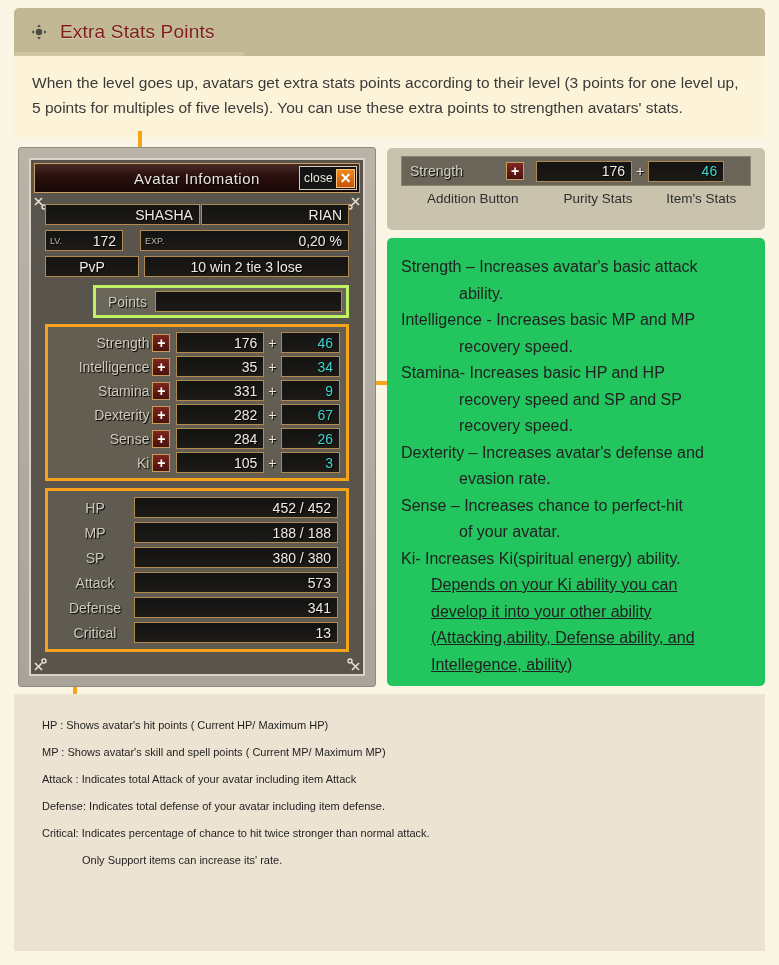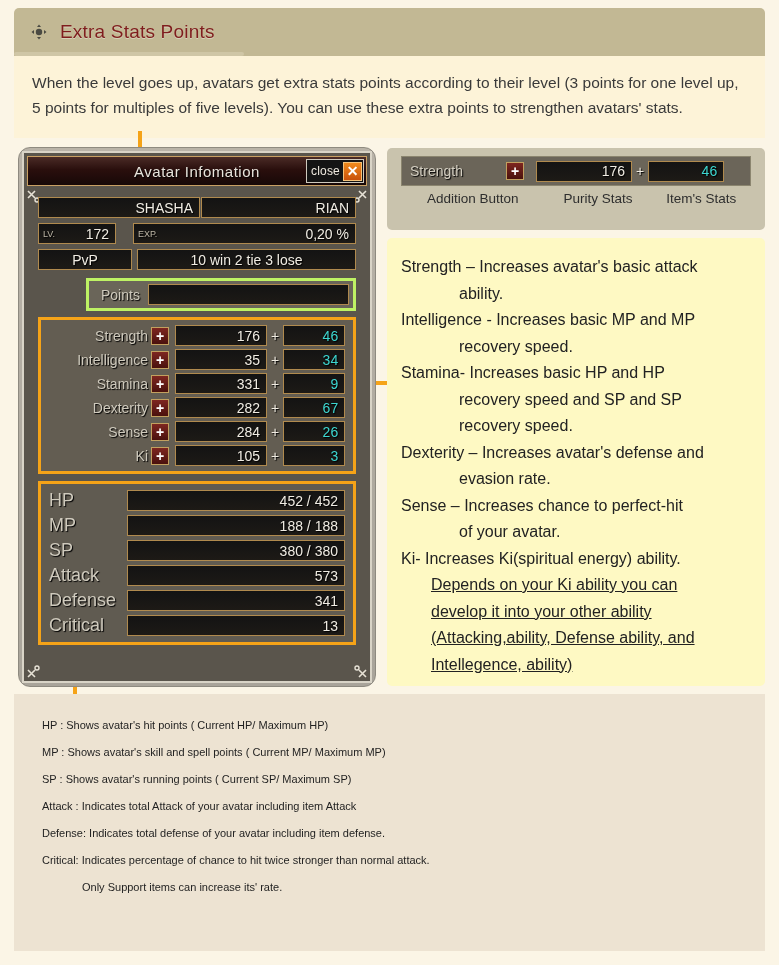--- a/index.html
+++ b/index.html
@@ -39,23 +39,23 @@
     padding:14px 18px 0 18px;
     font-size:15.5px;line-height:25px;color:#3a3a3a;
   }
   
   .conn{position:absolute;background:#F5A318;}
   
   .game{
     position:absolute;left:18px;top:147px;width:358px;height:540px;
     background:linear-gradient(180deg,#b9b3a8 0%,#a9a49a 100%);
     border:1px solid #8e8a80;
-    border-radius:12px;
-    box-sizing:border-box;
-    padding:3px;
+    border-radius:3px;
+    box-sizing:border-box;
+    padding:10px;
   }
   .game-inner{
     position:relative;width:100%;height:100%;
     background:#5a554c;
     border:2px solid #d9d4c7;
     box-sizing:border-box;
   }
   .titlebar{
     position:absolute;left:3px;top:3px;right:3px;height:30px;
     background:linear-gradient(180deg,#4a2b26 0%,#2a0f0d 45%,#170807 100%);
@@ -149,21 +149,21 @@
   .plus-sign{color:#f1ece2;font-size:14px;padding:0 4px;text-shadow:1px 1px 1px #000;}
   .stat-item{width:62px;color:#3DD6D0;}
 
   .vit-wrap{
     border:3px solid #F5A318;
     background:rgba(110,104,92,.35);
     padding:6px 8px;
   }
   .vit-row{display:flex;align-items:center;margin-bottom:4px;}
   .vit-row:last-child{margin-bottom:0;}
-  .vit-label{width:78px;font-size:18px;color:#cfcabd;text-shadow:1px 1px 1px #000;}
+  .vit-label{width:78px;font-size:14px;color:#cfcabd;text-shadow:1px 1px 1px #000;text-align:center;}
   .vit-val{flex:1;}
 
   
   .legend{
     position:absolute;left:387px;top:148px;width:378px;height:82px;
     background:#C9C3AD;border-radius:5px;
     box-sizing:border-box;padding:8px 14px;
   }
   .legend-bar{
     background:rgba(90,85,74,.85);
@@ -177,21 +177,21 @@
   .legend-bar .lb-item{width:76px;color:#3DD6D0;}
   .legend-caption{display:flex;margin-top:5px;font-size:13.5px;color:#2e2e2e;}
   .legend-caption span{text-align:center;}
   .cap-add{width:150px;}
   .cap-pur{width:112px;}
   .cap-item{width:104px;}
 
   
   .desc{
     position:absolute;left:387px;top:238px;width:378px;height:448px;
-    background:#fef9c3;border-radius:5px;
+    background:#22c55e;border-radius:5px;
     box-sizing:border-box;padding:16px 14px;
     font-size:16px;line-height:26.5px;color:#222;
   }
   .desc p{margin:0;}
   .desc .ind{padding-left:58px;}
   .desc .ind2{padding-left:30px;text-decoration:underline;}
 
   
   .bottom{
     position:absolute;left:14px;top:694px;width:751px;height:257px;
@@ -399,18 +399,17 @@
     <p>Ki- Increases Ki(spiritual energy) ability.</p>
     <p class="ind2">Depends on your Ki ability you can</p>
     <p class="ind2">develop it into your other ability</p>
     <p class="ind2">(Attacking,ability, Defense ability, and</p>
     <p class="ind2">Intellegence, ability)</p>
   </div>
 
 <div class="bottom" id="bottom-panel">
     <p>HP : Shows avatar's hit points ( Current HP/ Maximum HP)</p>
     <p>MP : Shows avatar's skill and spell points ( Current MP/ Maximum MP)</p>
-    <p>SP : Shows avatar's running points ( Current SP/ Maximum SP)</p>
     <p>Attack : Indicates total Attack of your avatar including item Attack</p>
     <p>Defense: Indicates total defense of your avatar including item defense.</p>
     <p>Critical: Indicates percentage of chance to hit twice stronger than normal attack.</p>
     <p class="ind">Only Support items can increase its' rate.</p>
   </div>
 
 </body></html>

